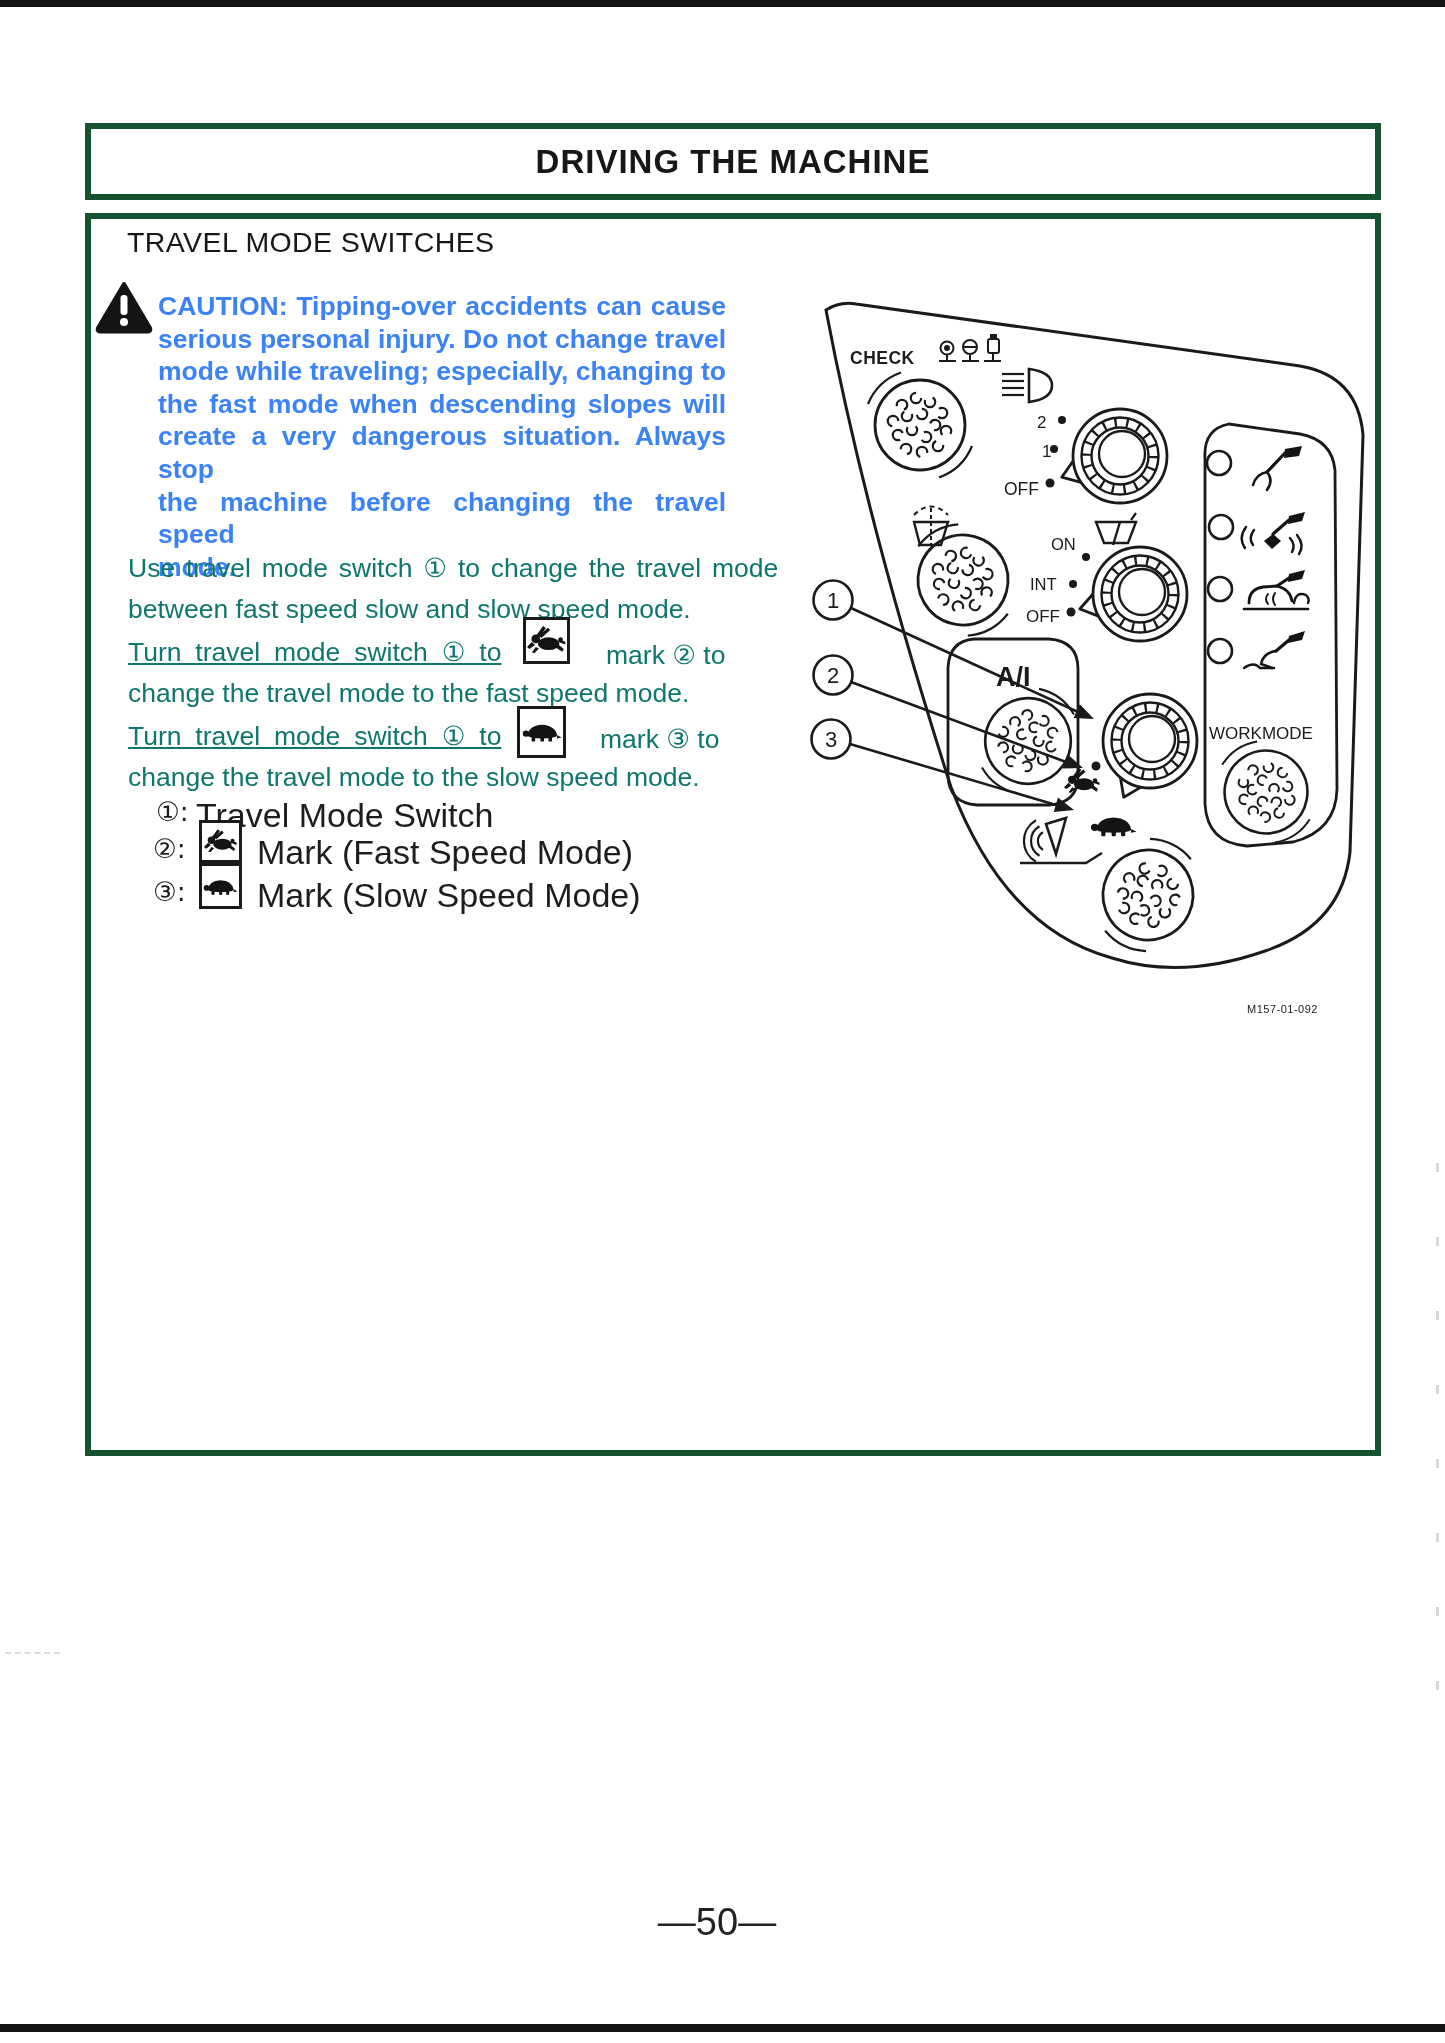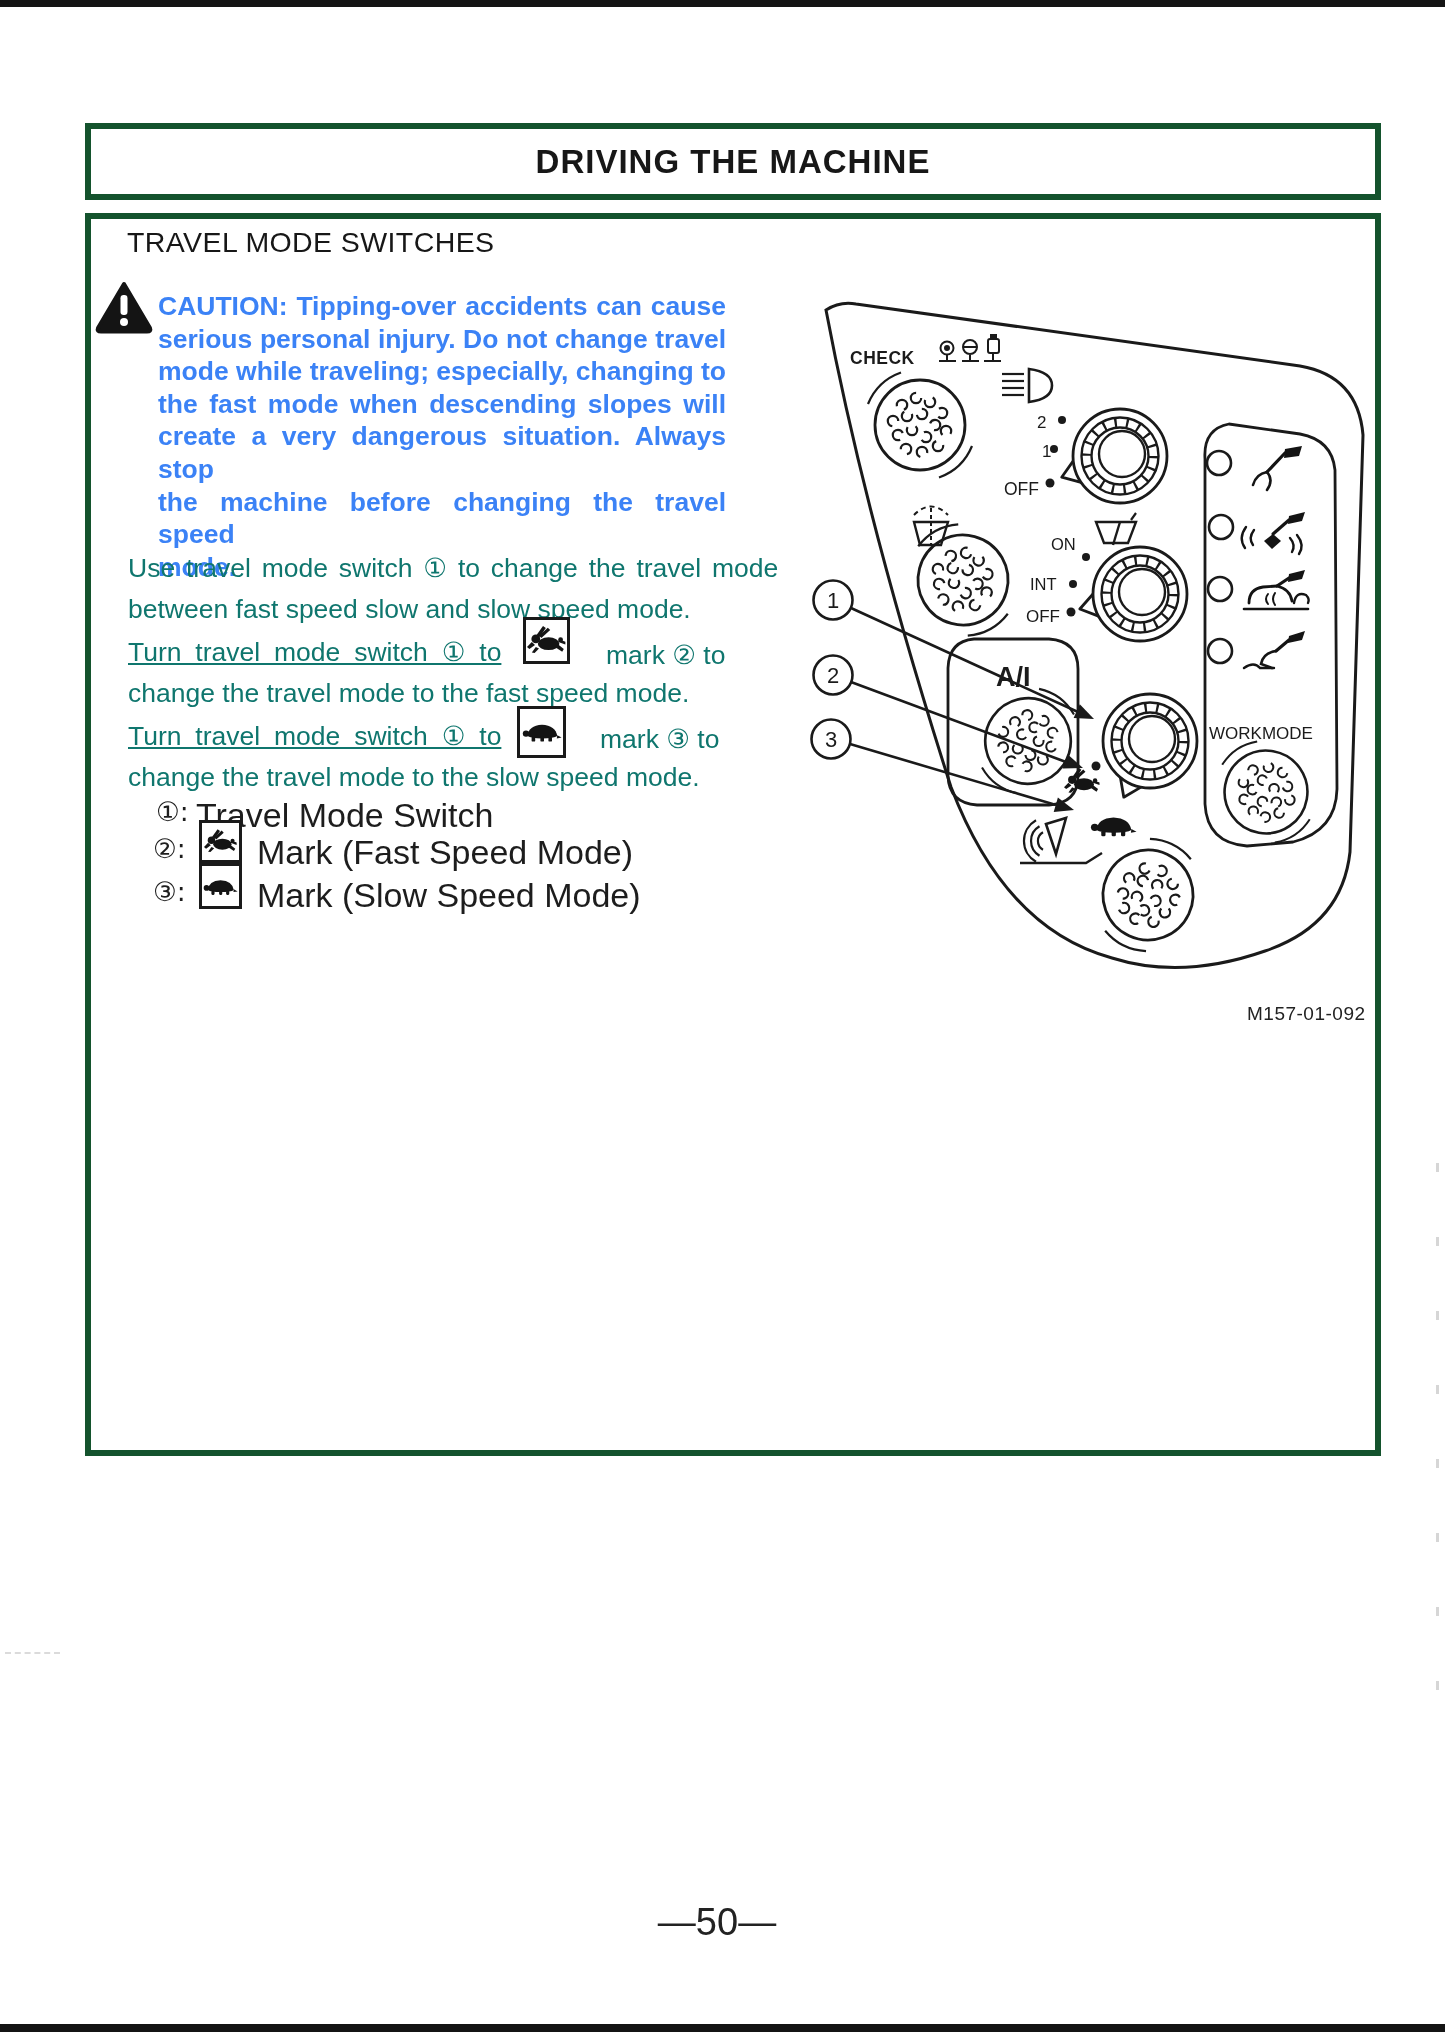--- a/index.html
+++ b/index.html
@@ -12,21 +12,21 @@
   .sec-title{font-size:28.5px;font-weight:normal;letter-spacing:.4px;color:#171717;text-align:right;}
   .caution{width:568px;font-size:26.5px;font-weight:bold;line-height:32.6px;color:#3b82f6;
            white-space:pre-line;text-align:justify;text-align-last:justify;}
   .bodyline{font-size:26.5px;color:#0f766e;white-space:nowrap;}
   .ws1{word-spacing:3.5px;}
   .ws2{word-spacing:6.5px;text-decoration:underline;}
   .legend-num{font-size:26.5px;font-family:"DejaVu Sans","Liberation Sans",sans-serif;color:#1d1d1d;}
   .legend-label{font-size:34px;color:#1d1d1d;}
   .markbox{border:3px solid #1a1a1a;display:flex;align-items:center;justify-content:center;background:#fff;}
   .pagenum{width:200px;text-align:center;font-size:38px;color:#222;}
-  .figcode{font-size:19px;letter-spacing:.5px;color:#222;}
+  .figcode{font-size:11px;letter-spacing:.5px;color:#222;}
   .dash{position:absolute;width:3px;height:9px;background:#b5b5b5;opacity:.55;}
   svg text{font-family:"Liberation Sans",sans-serif;fill:#1b1b1b;}
 </style>
 </head>
 <body>
 
 <svg width="0" height="0" style="position:absolute" aria-hidden="true">
   <defs>
     <g id="rabbit" fill="#141414">
       <polygon points="30,24 52,4 58,10 36,30"></polygon>

